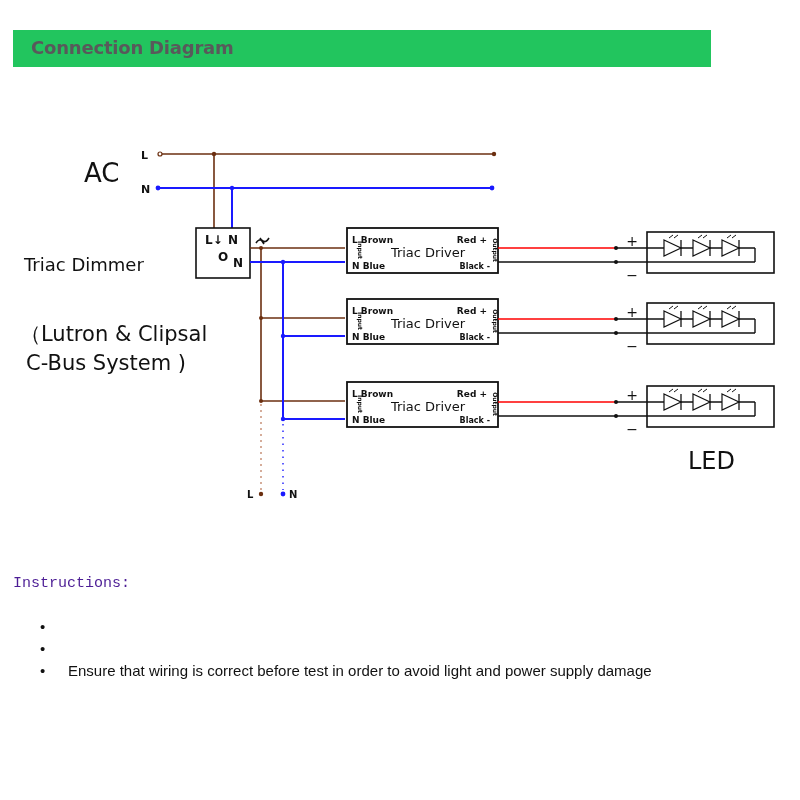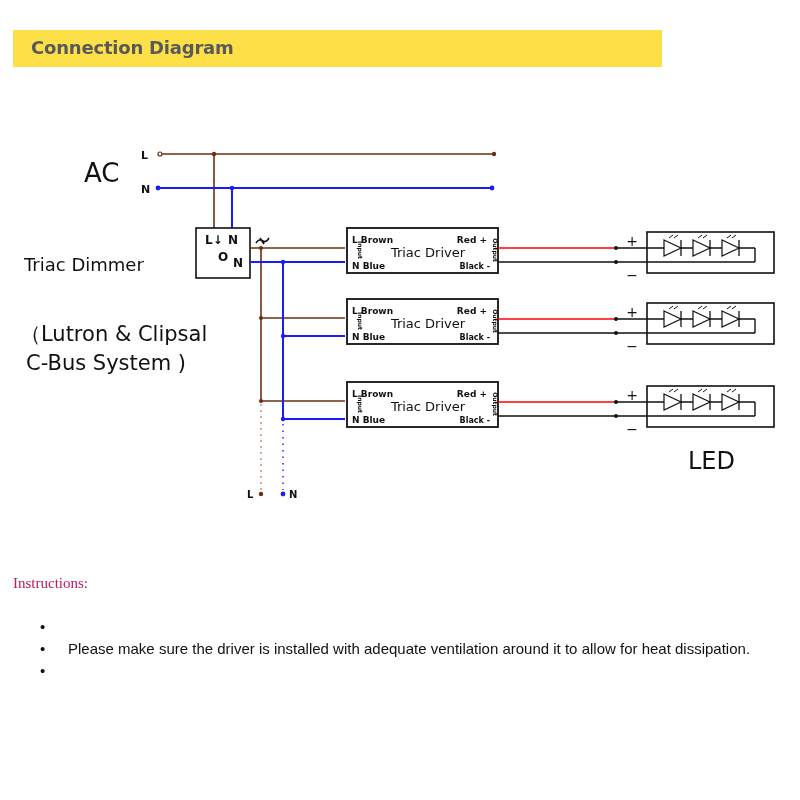--- a/index.html
+++ b/index.html
@@ -1,28 +1,28 @@
 <!DOCTYPE html>
 <html><head>
 <meta charset="utf-8">
 <style>
   html, body { margin: 0; padding: 0; background: #ffffff; }
   body { width: 800px; height: 800px; position: relative; overflow: hidden; font-family: "DejaVu Sans", sans-serif; }
   .header-bar {
-    position: absolute; left: 13px; top: 30px; width: 649px; height: 37px;
-    background: #fde047;
+    position: absolute; left: 13px; top: 30px; width: 698px; height: 37px;
+    background: #22c55e;
   }
   .header-title {
     position: absolute; left: 18px; top: 7px; font-size: 18px; font-weight: bold;
     color: #59595b; font-family: "DejaVu Sans", sans-serif; letter-spacing: -0.2px;
   }
   svg.diagram { position: absolute; left: 0; top: 0; }
   .instructions-title {
-    position: absolute; left: 13px; top: 575px; font-size: 15px; color: #be185d;
-    font-family: Liberation Serif, serif;
+    position: absolute; left: 13px; top: 575px; font-size: 15px; color: #4c1d95;
+    font-family: Liberation Mono, monospace;
   }
   ul.instructions {
     position: absolute; left: 0; top: 616px; margin: 0; padding: 0; list-style: none;
     font-family: "Liberation Sans", sans-serif; font-size: 15px; color: #111;
   }
   ul.instructions li { position: relative; height: 22px; line-height: 22px; padding-left: 68px; white-space: nowrap; }
   ul.instructions li .bullet { position: absolute; left: 40px; top: 0; }
 </style>
 </head>
 <body>
@@ -197,15 +197,15 @@
         </g>
       </g>
     </g>
 
   <text x="688" y="469" font-size="24" font-family="DejaVu Sans, sans-serif" fill="#111">LED</text>
 </svg>
 
 <div class="instructions-title">Instructions:</div>
 <ul class="instructions">
   <li><span class="bullet">•</span></li>
-  <li><span class="bullet">•</span><span>Please make sure the driver is installed with adequate ventilation around it to allow for heat dissipation.</span></li>
   <li><span class="bullet">•</span></li>
+  <li><span class="bullet">•</span><span>Ensure that wiring is correct before test in order to avoid light and power supply damage</span></li>
 </ul>
 
 </body></html>

